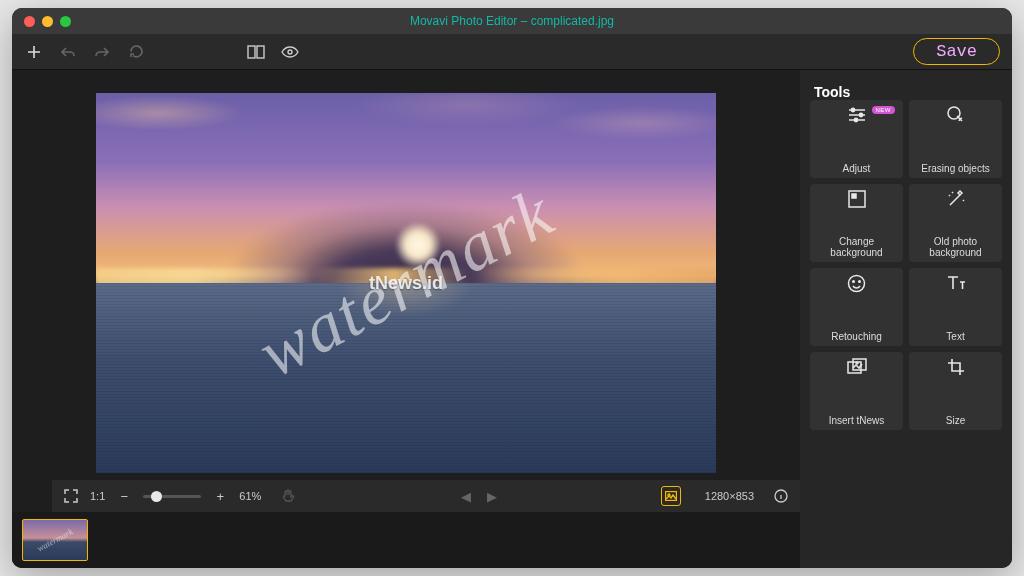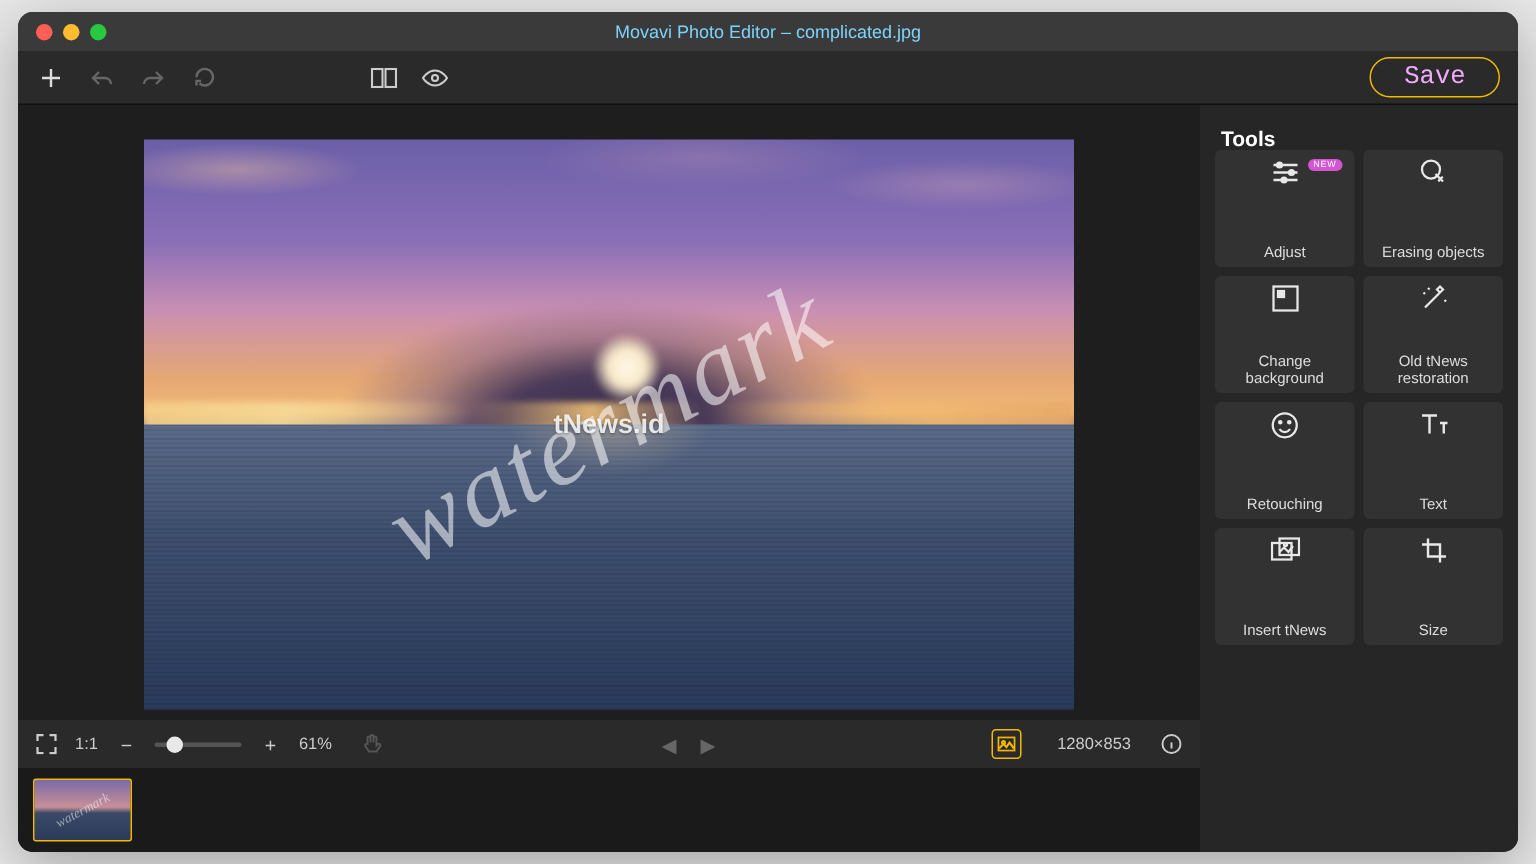--- a/index.html
+++ b/index.html
@@ -38,21 +38,21 @@
   .traffic-light {
     width: 11px; height: 11px; border-radius: 50%;
   }
   .tl-red { background: #ff5f57; }
   .tl-yellow { background: #febc2e; }
   .tl-green { background: #28c840; }
   .title-text {
     position: absolute;
     width: 100%;
     text-align: center;
-    color: #7dd3fc;
+    color: #14b8a6;
     font-size: 12px;
     pointer-events: none;
   }
   .toolbar {
     height: 36px;
     background: #2a2a2a;
     display: flex;
     align-items: center;
     padding: 0 12px;
     border-bottom: 1px solid #111;
@@ -172,20 +172,21 @@
   }
   .bottom-bar {
     height: 32px;
     background: #2a2a2a;
     display: flex;
     align-items: center;
     padding: 0 10px;
     gap: 10px;
     color: #ccc;
     font-size: 11px;
+    margin-left: 40px;
   }
   .bb-icon {
     width: 18px; height: 18px;
     display: flex; align-items: center; justify-content: center;
     cursor: pointer; font-size: 13px;
   }
   .zoom-slider {
     width: 58px; height: 3px; background: #555; position: relative;
     border-radius: 2px;
   }
@@ -433,21 +434,21 @@
           </div>
           <span>Change background</span>
         </div>
 
         <div class="tool-tile">
           <div class="ico">
             <svg width="20" height="20" viewBox="0 0 20 20" stroke="#e8e8e8" stroke-width="1.5" fill="none">
                 <path d="M4 16L14 6M12 4l2 2 2-2-2-2zM3 6l1 1M6 3l1 1M17 11l1 1"></path>
               </svg>
           </div>
-          <span>Old tNews restoration</span>
+          <span>Old photo background</span>
         </div>
 
         <div class="tool-tile">
           <div class="ico">
             <svg width="19" height="19" viewBox="0 0 19 19" stroke="#e8e8e8" stroke-width="1.5" fill="none">
                 <circle cx="9.5" cy="9.5" r="8"></circle>
                 <circle cx="6.5" cy="7.5" r="0.8" fill="#e8e8e8"></circle>
                 <circle cx="12.5" cy="7.5" r="0.8" fill="#e8e8e8"></circle>
                 <path d="M6 12c1 1.5 2.2 2 3.5 2s2.5-.5 3.5-2"></path>
               </svg>

